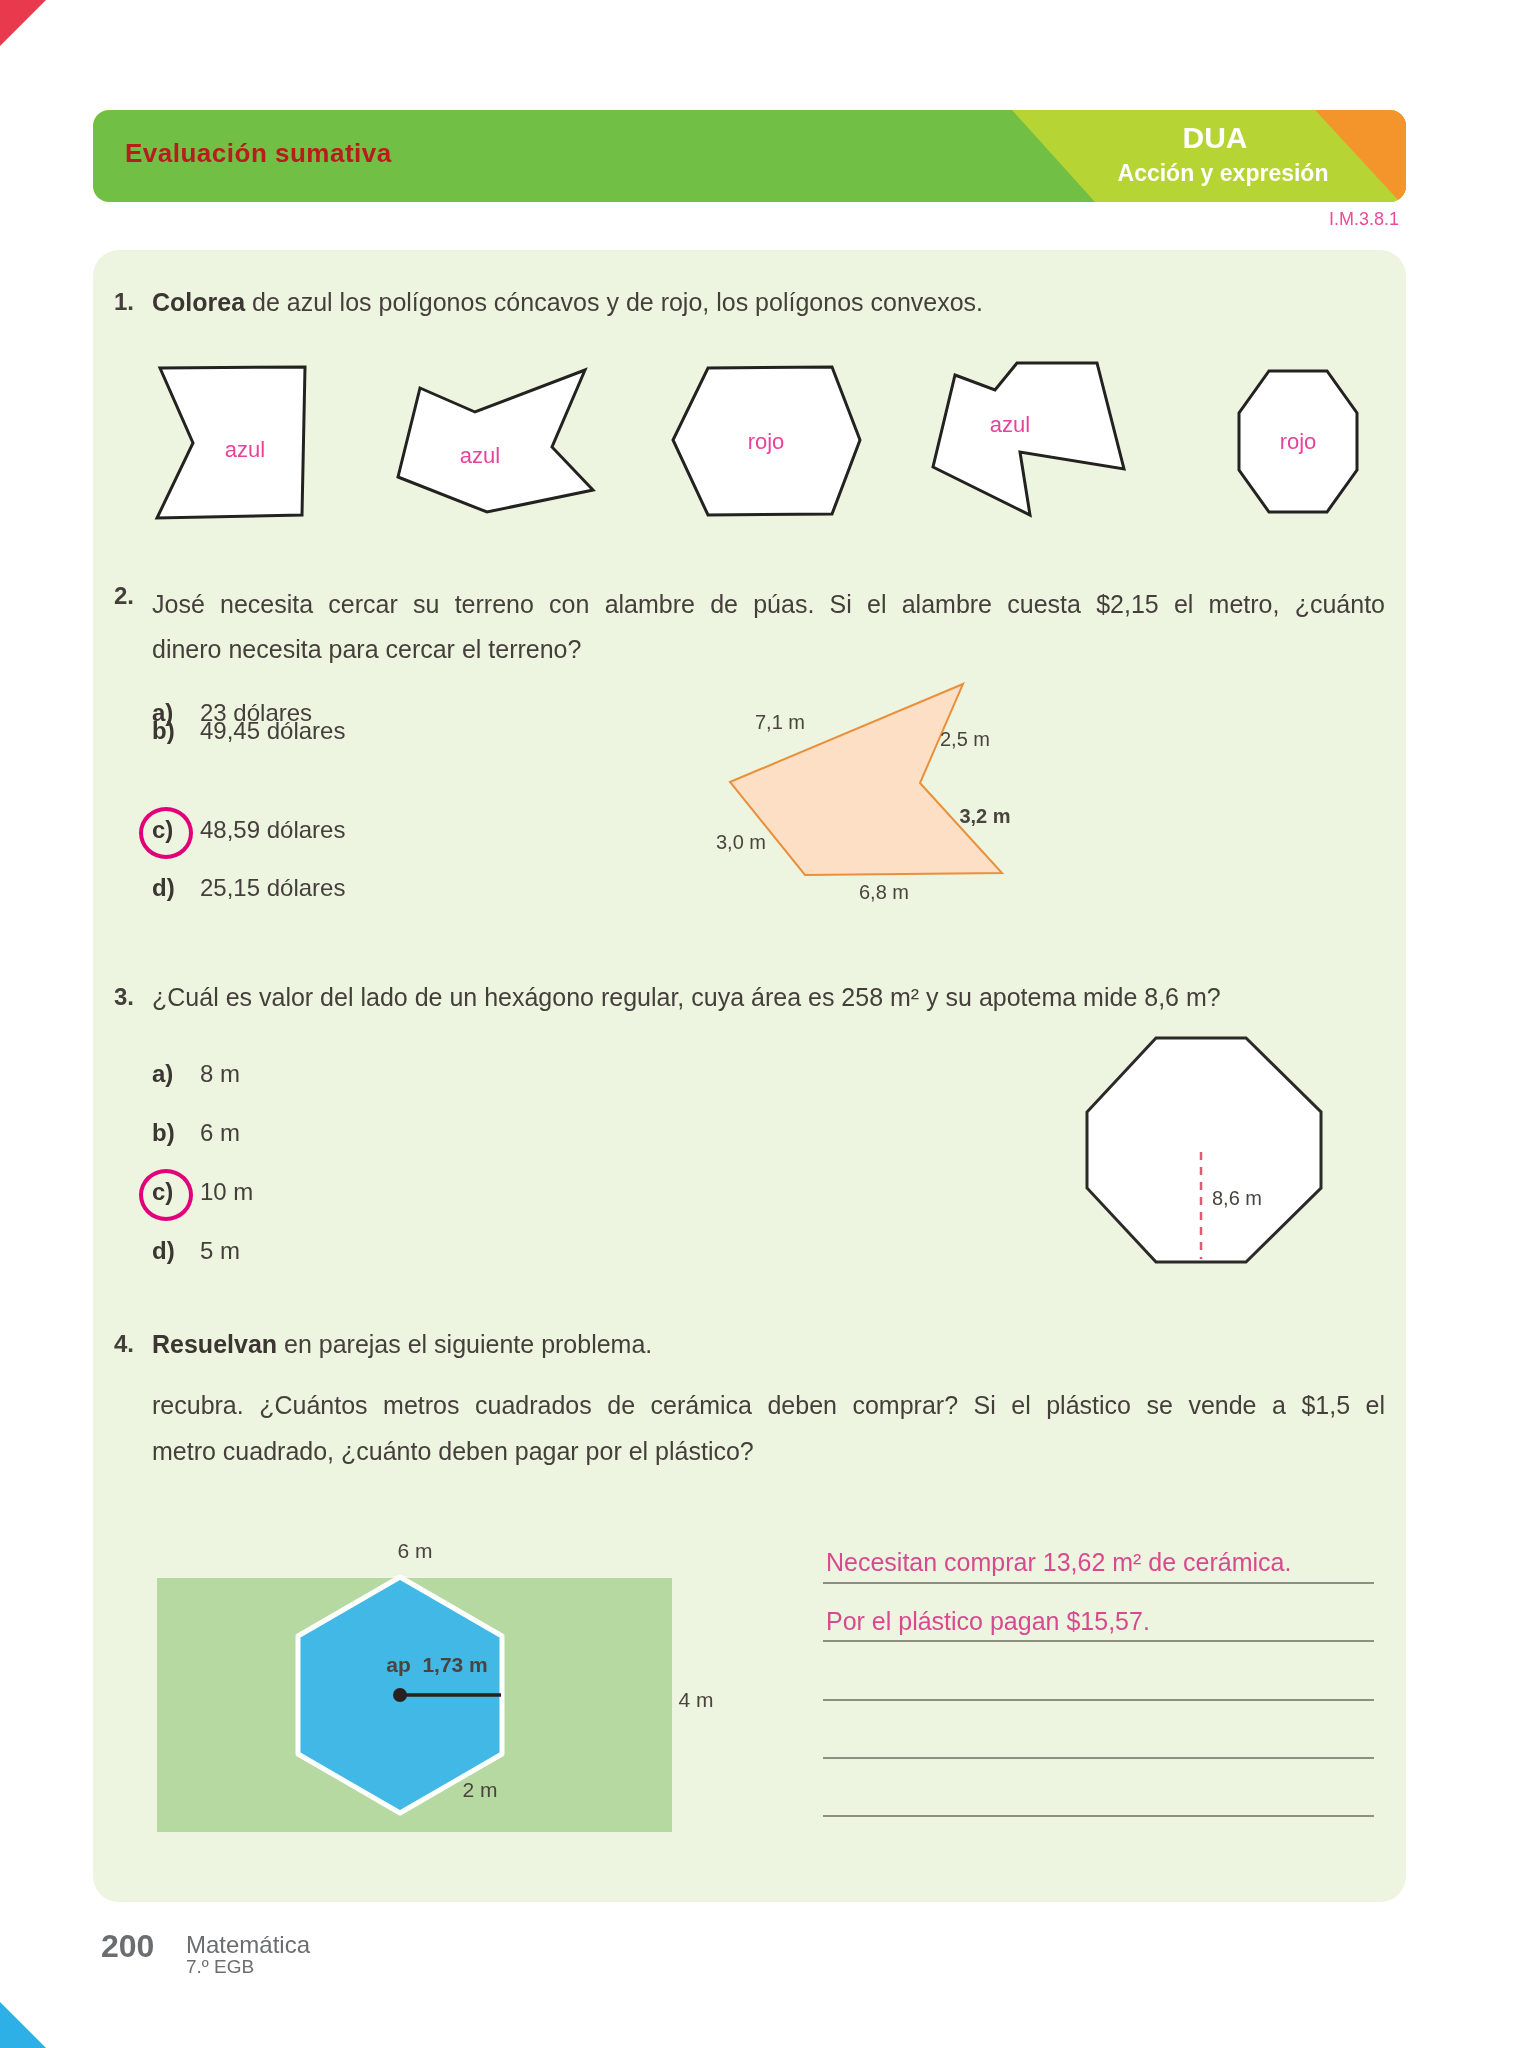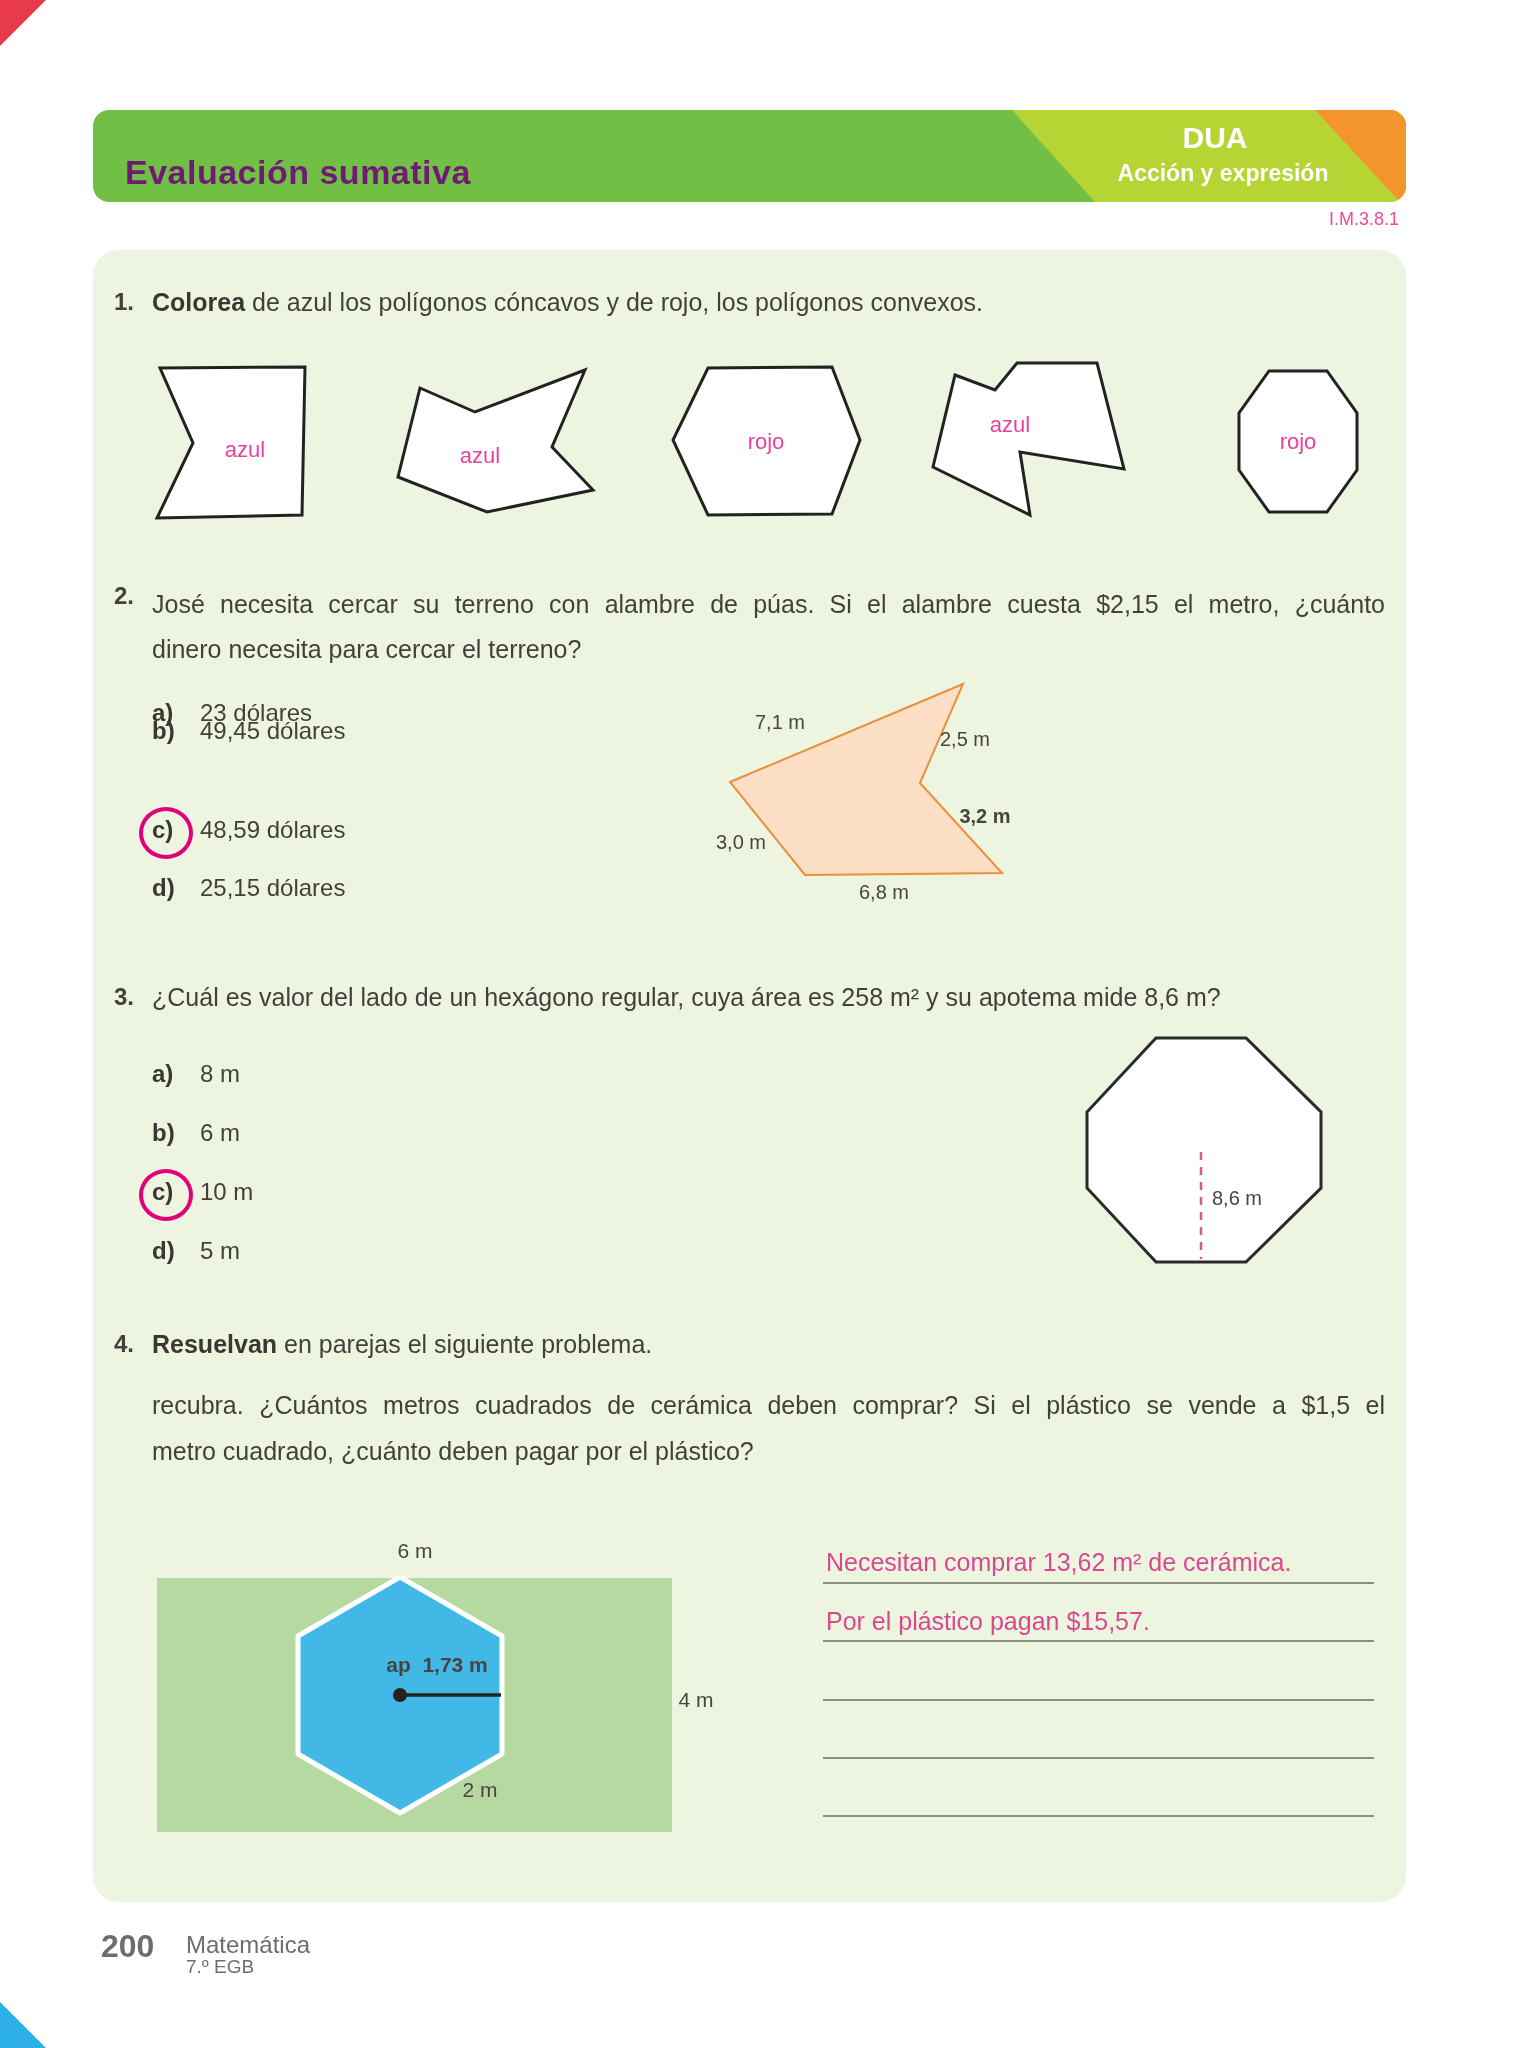--- a/index.html
+++ b/index.html
@@ -7,21 +7,21 @@
   .page {position:relative; width:1536px; height:2048px; background:#ffffff; overflow:hidden;}
 
   
   .corner-tl {position:absolute; left:0; top:0; width:0; height:0;
     border-top:46px solid #e8394d; border-right:46px solid transparent;}
   .corner-bl {position:absolute; left:0; top:2002px; width:0; height:0;
     border-bottom:46px solid #2db0e6; border-right:46px solid transparent;}
 
   
   .bar-svg {position:absolute; left:93px; top:110px;}
-  .bar-title {position:absolute; left:125px; top:138px; font-size:34px; font-weight:700; color:#701a75; letter-spacing:0.5px;margin-top:15px;}
+  .bar-title {position:absolute; left:125px; top:138px; font-size:26px; font-weight:700; color:#b91c1c; letter-spacing:0.5px;}
   .dua {position:absolute; left:1215px; top:121px; transform:translateX(-50%); font-size:30px; font-weight:700; color:#ffffff;}
   .dua-sub {position:absolute; left:1223px; top:160px; transform:translateX(-50%); font-size:23px; font-weight:700; color:#ffffff; white-space:nowrap;}
   .std-code {position:absolute; left:1199px; top:209px; width:200px; text-align:right; font-size:18px; color:#ed4b96;}
 
   
   .panel {position:absolute; left:93px; top:250px; width:1313px; height:1652px; background:#edf4df; border-radius:26px;}
 
   .qnum {position:absolute; left:114px; font-size:24px; font-weight:700; color:#453f3b; width:34px;}
   .qtext {position:absolute; left:152px; font-size:25px; color:#453f3b;}
   .para {width:1233px; line-height:46px;}

